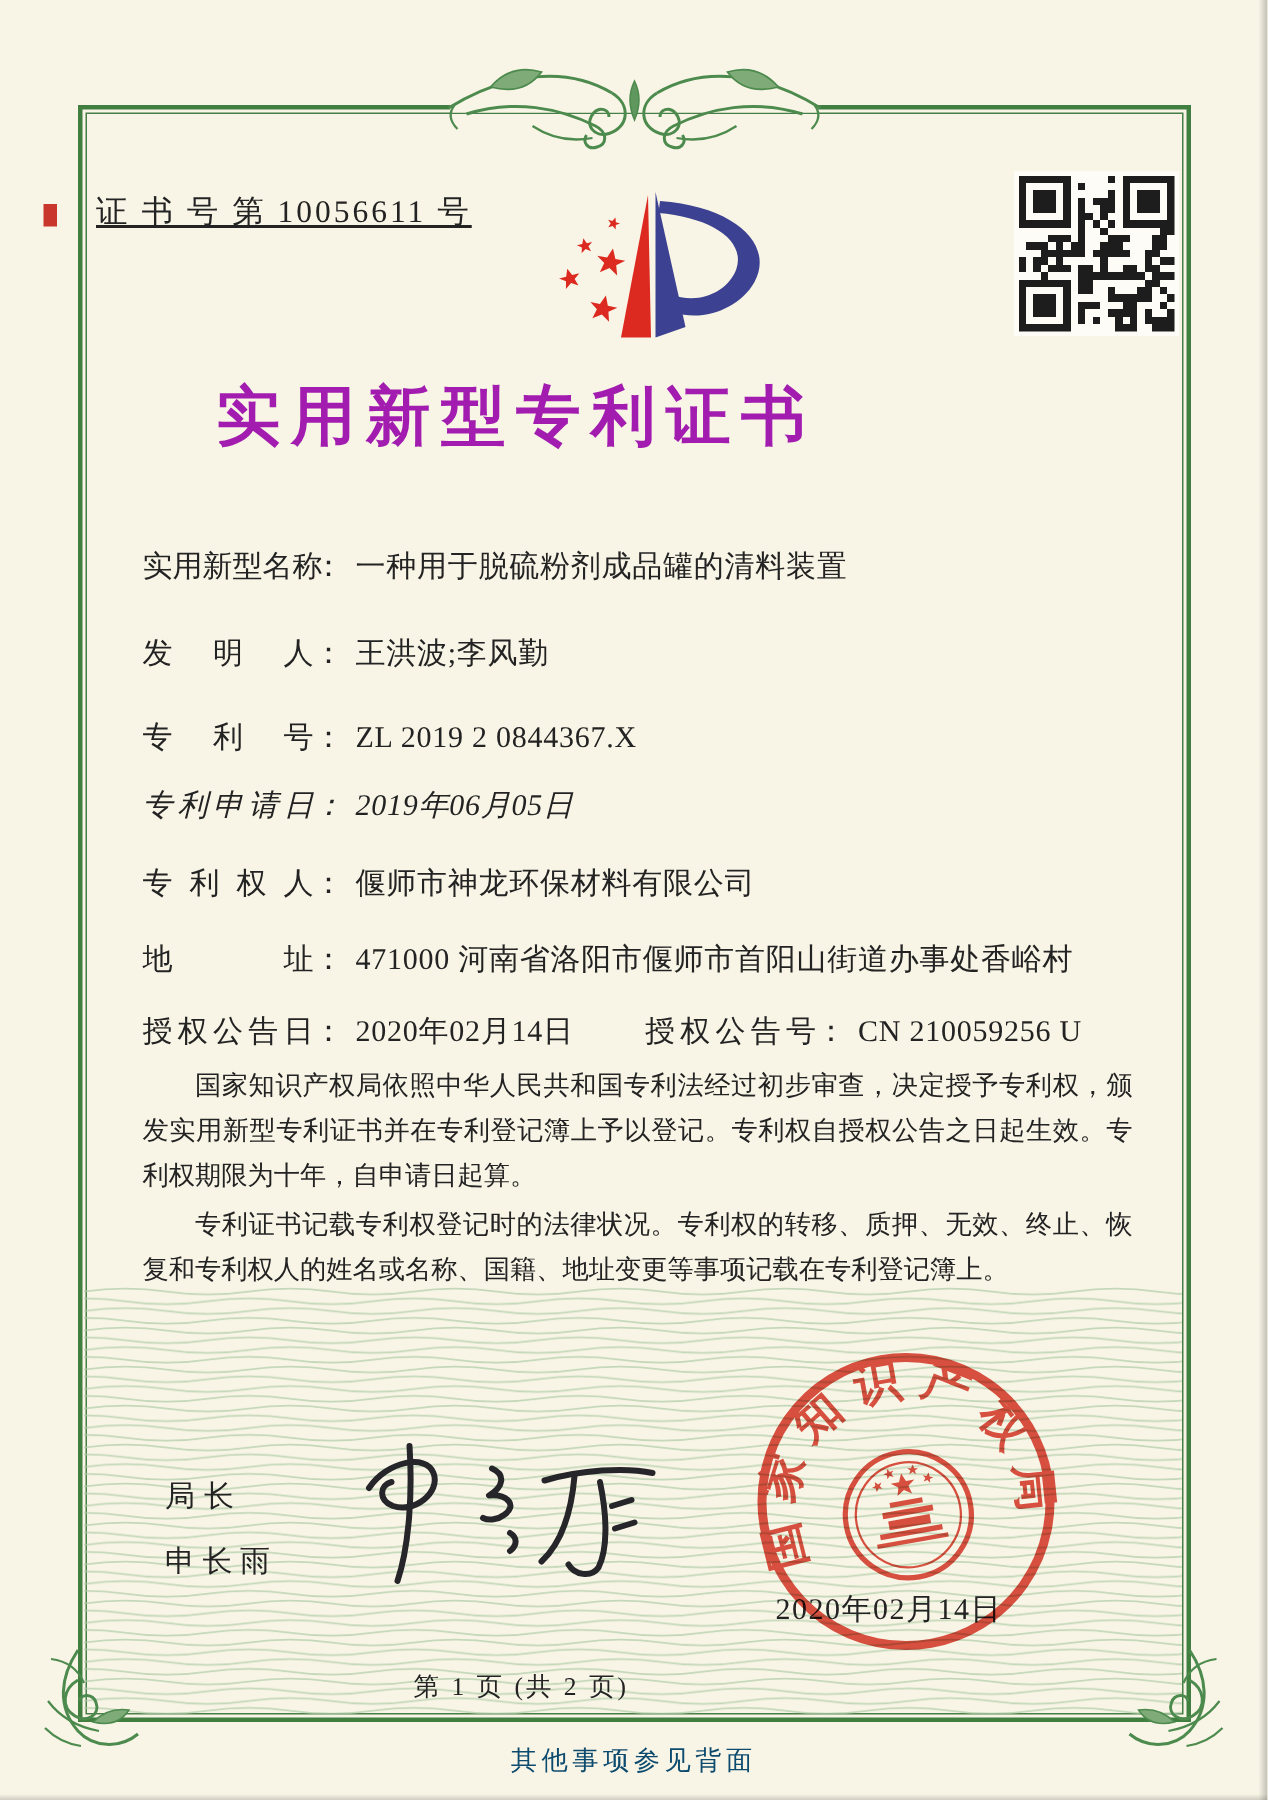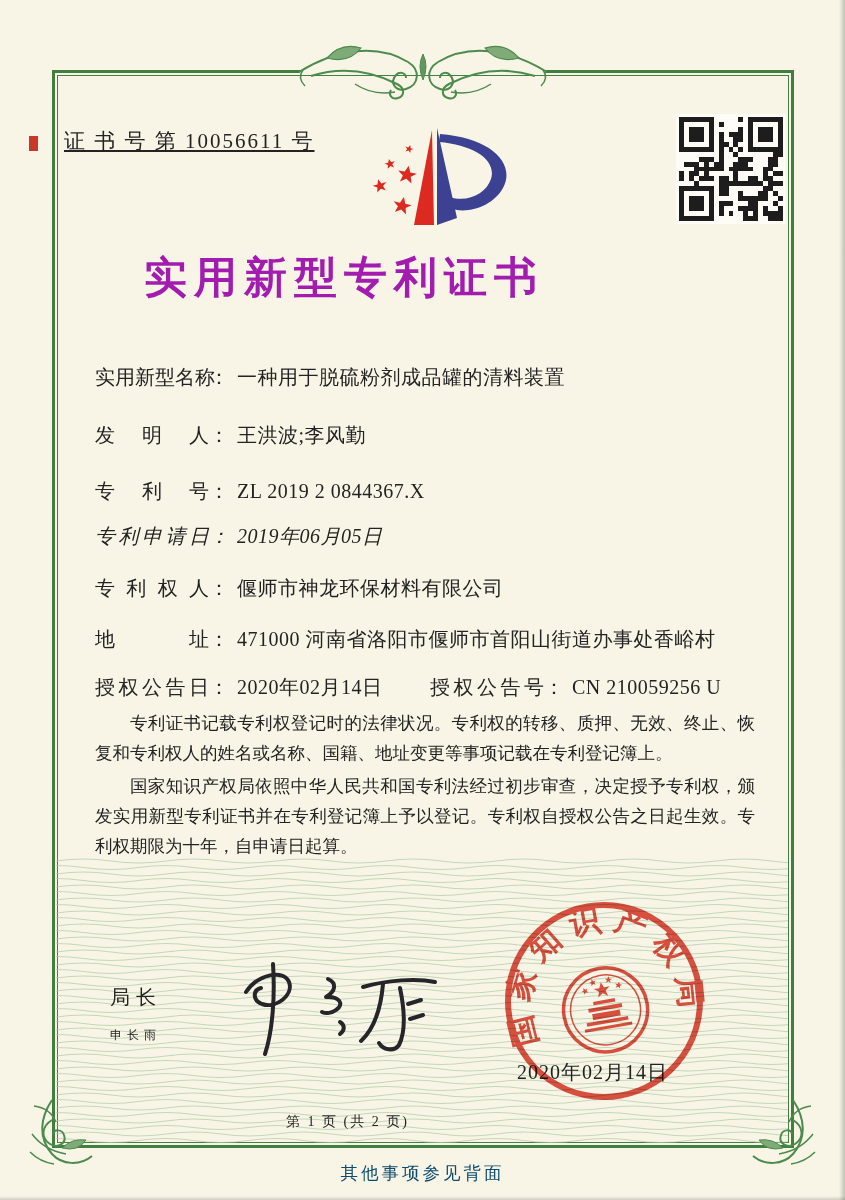--- a/index.html
+++ b/index.html
@@ -35,27 +35,27 @@
   .flabel{display:inline-block;width:114px;text-align:justify;text-align-last:justify;vertical-align:top;}
   .fcolon{display:inline-block;}
   .fvalue{display:inline-block;margin-left:8px;letter-spacing:.5px;}
   .r0{top:0;} .r1{top:58px;} .r2{top:114px;} .r3{top:159px;font-style:italic;} .r4{top:211px;} .r5{top:262px;} .r6{top:310px;}
   .fcell2{position:absolute;left:335px;top:0;white-space:nowrap;}
 
   .paras{left:95px;top:708px;width:660px;z-index:3;font-size:17.5px;line-height:1.72;text-align:justify;}
   .paras p{margin:0 0 3px 0;text-indent:2em;}
 
   .director-title{left:110px;top:984px;font-size:20px;letter-spacing:6px;z-index:3;}
-  .director-name{left:110px;top:1027px;font-size:12px;letter-spacing:5px;z-index:3;}
+  .director-name{left:110px;top:1027px;font-size:20px;letter-spacing:5px;z-index:3;}
   .signature{left:232px;top:952px;width:215px;height:110px;z-index:3;}
 
   .seal-date{left:517px;top:1059px;font-size:20px;letter-spacing:1px;z-index:4;}
   .seal{left:501px;top:898px;width:206px;height:206px;z-index:5;opacity:.88;transform:rotate(-10deg);mix-blend-mode:multiply;}
 
-  .page-num{left:0;top:1113px;width:695px;text-align:center;font-size:14px;letter-spacing:2px;z-index:3;}
+  .page-num{left:0;top:1113px;width:695px;text-align:center;font-size:17px;letter-spacing:2px;z-index:3;}
   .back-note{left:0;top:1161px;width:845px;text-align:center;font-size:17.5px;letter-spacing:3px;z-index:3;color:#0c4a6e;}
 
   .orn-mask{left:300px;top:63px;width:245px;height:12px;background:#f8f5e6;z-index:2;}
   .orn-top{left:293px;top:28px;width:260px;height:82px;z-index:3;}
   .flourish{width:78px;height:78px;z-index:3;}
   .fl-left{left:22px;top:1094px;}
   .fl-right{left:745px;top:1094px;transform:scaleX(-1);}
   .reg-mark{left:29px;top:136px;width:9px;height:15px;background:#c9372c;z-index:3;}
 </style>
 </head>
@@ -391,22 +391,22 @@
   </div>
   <div class="frow r6">
     <span class="flabel">授权公告日</span><span class="fcolon">：</span><span class="fvalue">2020年02月14日</span>
     <span class="fcell2">
       <span class="flabel">授权公告号</span><span class="fcolon">：</span><span class="fvalue">CN 210059256 U</span>
     </span>
   </div>
 </div>
 
 <div class="abs paras">
+  <p>国家知识产权局依照中华人民共和国专利法经过初步审查，决定授予专利权，颁发实用新型专利证书并在专利登记簿上予以登记。专利权自授权公告之日起生效。专利权期限为十年，自申请日起算。</p>
   <p>专利证书记载专利权登记时的法律状况。专利权的转移、质押、无效、终止、恢复和专利权人的姓名或名称、国籍、地址变更等事项记载在专利登记簿上。</p>
-  <p>国家知识产权局依照中华人民共和国专利法经过初步审查，决定授予专利权，颁发实用新型专利证书并在专利登记簿上予以登记。专利权自授权公告之日起生效。专利权期限为十年，自申请日起算。</p>
 </div>
 
 <div class="abs director-title">局长</div>
 <div class="abs director-name">申长雨</div>
 
 <svg class="abs signature" viewBox="0 0 215 110" xmlns="http://www.w3.org/2000/svg">
   <g stroke="#26262a" stroke-width="4" fill="none" stroke-linecap="round" stroke-linejoin="round">
     <path d="M14,40 C26,22 52,17 57,30 C62,43 44,57 30,52 C20,48 21,38 29,36"></path>
     <path d="M41,12 C43,42 41,78 33,102"></path>
     <path d="M96,27 C105,31 104,39 94,45 C107,44 113,52 104,58 C100,61 94,62 90,60"></path>

